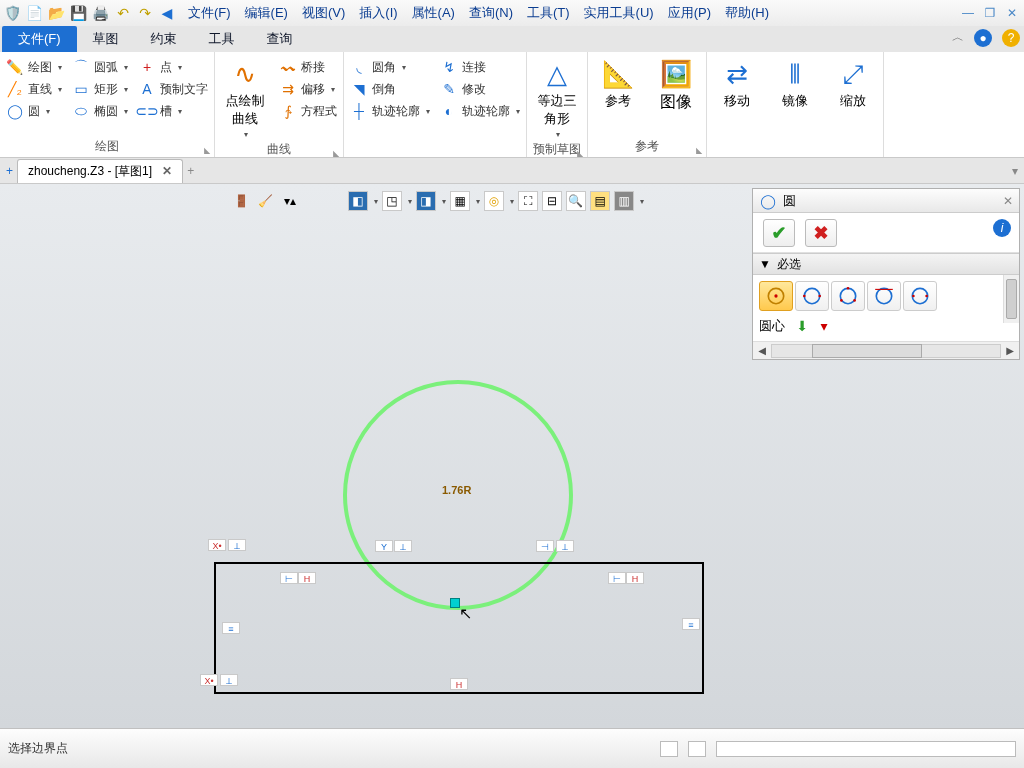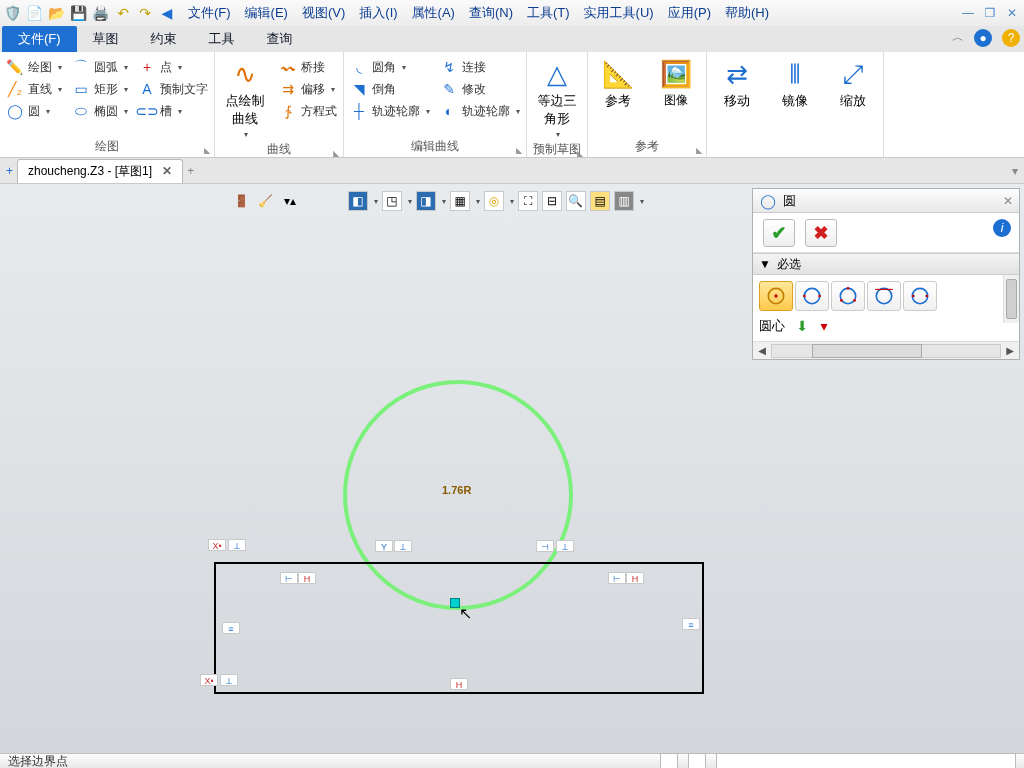--- a/index.html
+++ b/index.html
@@ -65,21 +65,21 @@
 .field-row { display: flex; align-items: center; gap: 4px; }
 .field-row label { width: 30px; font-size: 13px; }
 .field-row input { flex: 1; height: 20px; border: 1px solid #8aa; padding: 0 4px; font-size: 12px; }
 .side-scroll { position: absolute; right: 0; top: 0; bottom: 18px; width: 16px; background: #f0f0f0; border-left: 1px solid #ddd;}
 .side-scroll .th { position: absolute; left: 2px; top: 4px; right: 2px; height: 40px; background: #cfcfcf; border: 1px solid #aaa; border-radius: 2px;}
 .hscroll { height: 18px; background: #f0f0f0; border-top: 1px solid #ddd; display: flex; align-items: center; }
 .hscroll .arrow { width: 18px; text-align: center; color: #555; font-size: 10px;}
 .hscroll .track { flex: 1; height: 14px; background: #e6e6e6; position: relative; border: 1px solid #ccc;}
 .hscroll .thumb { position: absolute; left: 40px; top: -1px; bottom: -1px; width: 110px; background: #dcdcdc; border: 1px solid #aaa;}
 
-.status { height: 15px; background: linear-gradient(#fdfdfd,#e8e8e8); border-top: 1px solid #c0c0c0; display: flex; align-items: center; padding: 0 8px; gap: 12px; font-size: 13px; color: #333;}
+.status { height: 40px; background: linear-gradient(#fdfdfd,#e8e8e8); border-top: 1px solid #c0c0c0; display: flex; align-items: center; padding: 0 8px; gap: 12px; font-size: 13px; color: #333;}
 .status .mid { margin-left: auto; display: flex; gap: 10px; }
 .status .sicon { width: 18px; height: 16px; border: 1px solid #bbb; background: #fff; }
 .blue { color: #1d6fd2; }
 .orange { color: #e07000; }
 .green { color: #2a9d2a; }
 .red { color: #d02020; }
 </style>
 </head>
 <body>
 
@@ -234,21 +234,20 @@
             <span class="ic blue">✎</span>
             <span>修改</span>
           </div>
         <div class="btn-row">
             <span class="ic blue">◐</span>
             <span>轨迹轮廓</span>
             <span class="dd">▾</span>
           </div>
       </div>
     </div>
-    <div class="group-label">编辑曲线</div>
   </div>
 
   <div class="group">
     <div class="group-body">
       <div class="bigcol">
         <span class="big-ic blue">△</span>
         <span style="font-size:13px;text-align:center">等边三角形</span>
           <span class="dd">▾</span>
       </div>
     </div>
@@ -256,21 +255,21 @@
   </div>
 
   <div class="group">
     <div class="group-body">
       <div class="bigcol">
           <span class="big-ic">📐</span>
           <span style="font-size:13px">参考</span>
         </div>
       <div class="bigcol">
           <span class="big-ic">🖼️</span>
-          <span style="font-size:12px">图像</span>
+          <span style="font-size:16px">图像</span>
         </div>
     </div>
     <div class="group-label">参考</div>
   </div>
 
   <div class="group">
     <div class="group-body">
       <div class="bigcol">
           <span class="big-ic blue">⇄</span>
           <span style="font-size:13px">移动</span>

